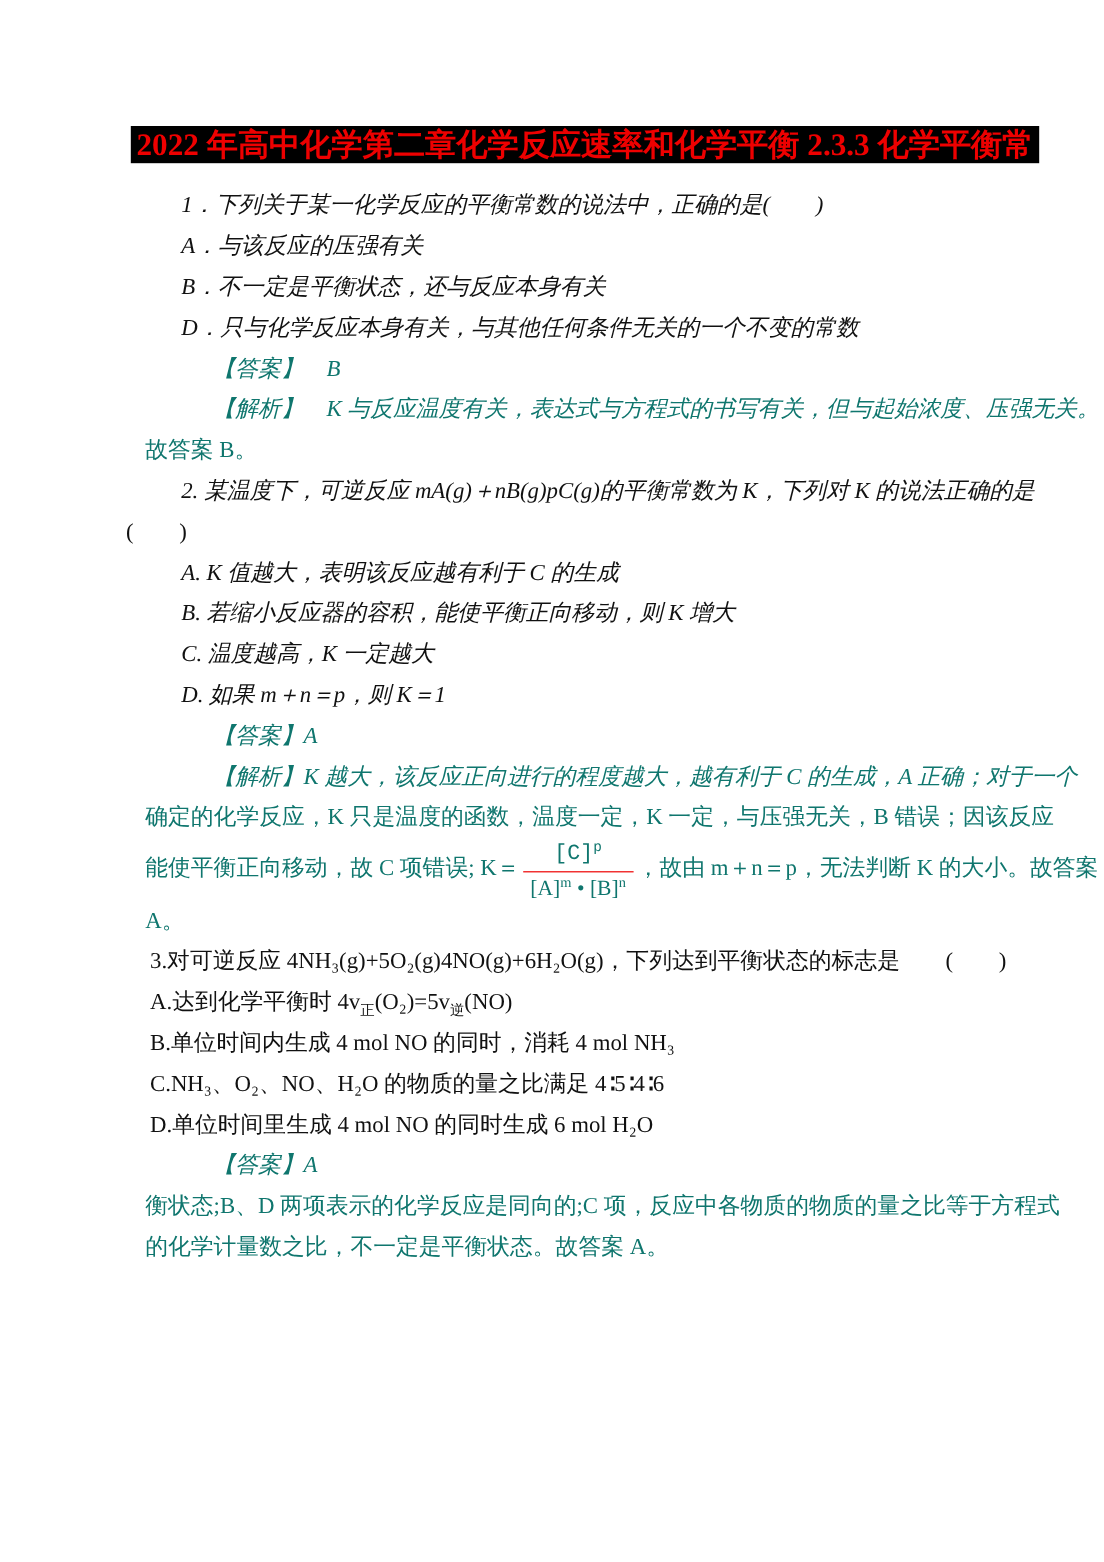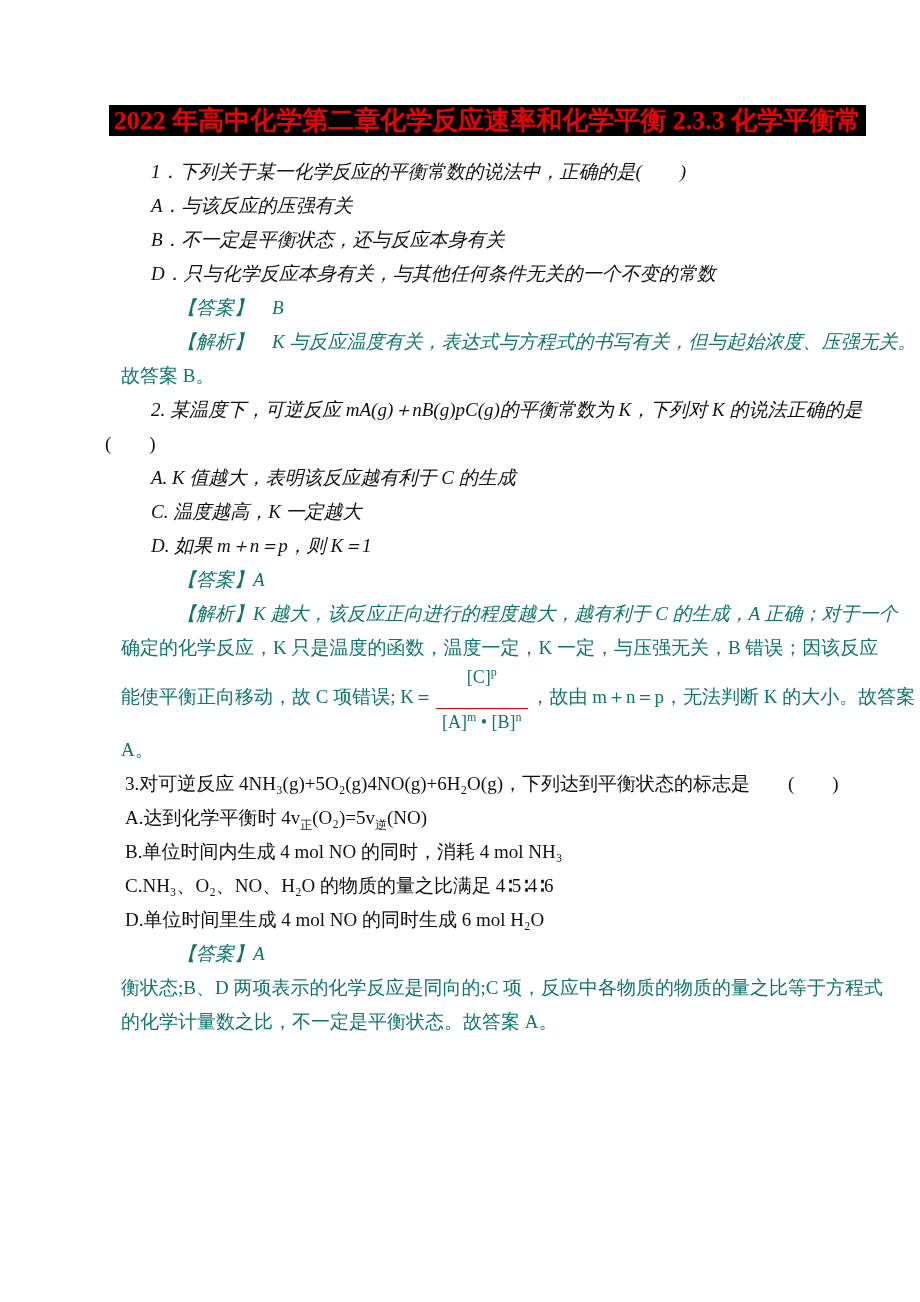--- a/index.html
+++ b/index.html
@@ -17,21 +17,21 @@
   .line{font-size:19px;line-height:34px;white-space:nowrap;}
   .red{color:#0f766e;margin-left:26px;}
   .ind-a{padding-left:56px;font-style:italic;}
   .ind-b{padding-left:30px;}
   .ind-c{padding-left:10px;}
   .line sub{font-size:12px;line-height:0;}
   .fraction{
     display:inline-block;vertical-align:middle;text-align:center;
     line-height:1.2;margin:0 3px;font-size:18px;
   }
-  .fraction .num{display:block;border-bottom:1.5px solid #ee0000;padding:0 10px 19px;}
+  .fraction .num{display:block;border-bottom:1.5px solid #ee0000;padding:0 10px 2px;font-family:Liberation Mono, monospace;}
   .fraction .den{display:block;padding:1px 6px 0;}
   .fraction sup{font-size:12px;}
 </style>
 </head>
 <body>
 
 <div class="page">
 
   <div class="title">
     <div><span class="hl">2022 年高中化学第二章化学反应速率和化学平衡 2.3.3 化学平衡常</span></div>
@@ -41,20 +41,21 @@
   <div class="line ind-a">A．与该反应的压强有关</div>
   <div class="line ind-a">B．不一定是平衡状态，还与反应本身有关</div>
   <div class="line ind-a">D．只与化学反应本身有关，与其他任何条件无关的一个不变的常数</div>
   <div class="line ind-a red">【答案】　B</div>
   <div class="line ind-a red">【解析】　K 与反应温度有关，表达式与方程式的书写有关，但与起始浓度、压强无关。</div>
   <div class="line red">故答案 B。</div>
 
   <div class="line ind-a">2. 某温度下，可逆反应 mA(g)＋nB(g)pC(g)的平衡常数为 K，下列对 K 的说法正确的是</div>
   <div class="line ind-c">(　　)</div>
   <div class="line ind-a">A. K 值越大，表明该反应越有利于 C 的生成</div>
+  <div class="line ind-a">B. 若缩小反应器的容积，能使平衡正向移动，则 K 增大</div>
   <div class="line ind-a">C. 温度越高，K 一定越大</div>
   <div class="line ind-a">D. 如果 m＋n＝p，则 K＝1</div>
   <div class="line ind-a red">【答案】A</div>
   <div class="line ind-a red">【解析】K 越大，该反应正向进行的程度越大，越有利于 C 的生成，A 正确；对于一个</div>
   <div class="line red">确定的化学反应，K 只是温度的函数，温度一定，K 一定，与压强无关，B 错误；因该反应</div>
   <div class="line red">
     <span>能使平衡正向移动，故 C 项错误; K＝</span><span class="fraction"><span class="num"><span>[C]</span><sup>p</sup></span><span class="den"><span>[A]</span><sup>m</sup><span> • </span><span>[B]</span><sup>n</sup></span></span><span>，故由 m＋n＝p，无法判断 K 的大小。故答案</span>
   </div>
   <div class="line red">A。</div>
 

